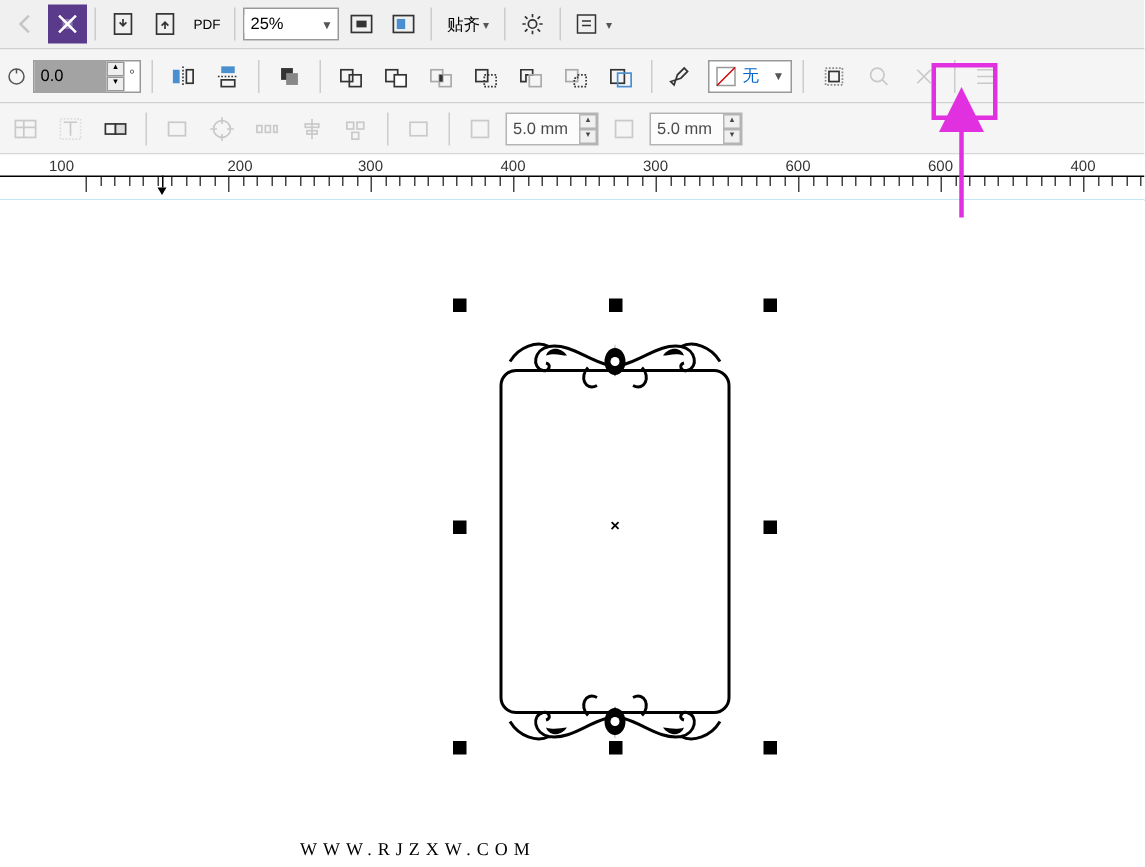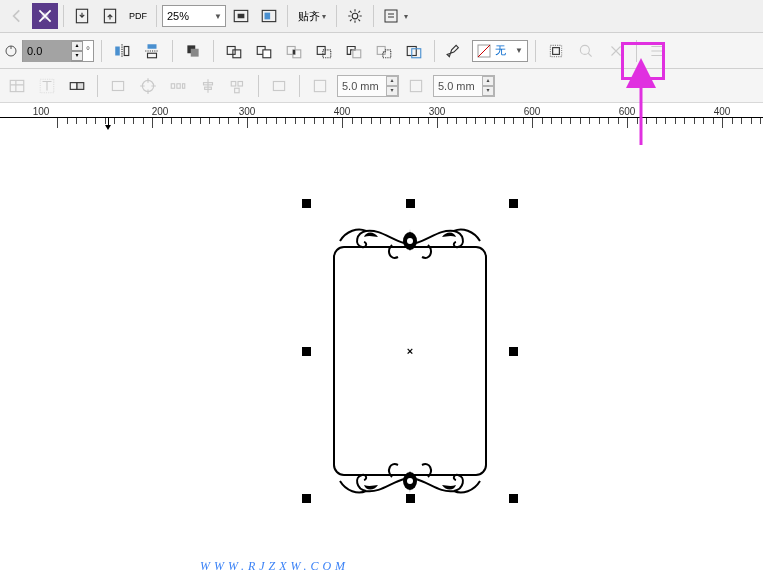--- a/index.html
+++ b/index.html
@@ -26,21 +26,21 @@
 .guide-marker { position: absolute; top: 14px; width: 8px; height: 16px; display: flex; flex-direction: column; align-items: center; }
 .guide-marker::before { content: ''; width: 1px; height: 8px; background: #000; }
 .guide-marker::after { content: ''; width: 0; height: 0; border-left: 3px solid transparent; border-right: 3px solid transparent; border-top: 5px solid #000; }
 .canvas { position: absolute; top: 133px; left: 0; right: 0; bottom: 0; background: #fff; }
 .selection { position: absolute; }
 .handle { position: absolute; width: 9px; height: 9px; background: #000; }
 .sel-center { position: absolute; font-size: 11px; font-weight: bold; transform: translate(-50%, -50%); }
 .frame-art { position: absolute; }
 .watermark { position: absolute; left: 200px; bottom: 4px; font-family: "Microsoft YaHei"; }
 .watermark .title { font-size: 26px; font-weight: bold; color: #0099dd; letter-spacing: 1px; }
-.watermark .url { font-size: 12px; color: #3b82f6; letter-spacing: 4px; margin-top: -2px; font-style: italic; }
+.watermark .url { font-size: 12px; color: #000000; letter-spacing: 4px; margin-top: -2px; }
 .highlight-box { position: absolute; border: 3px solid #e030e0; pointer-events: none; }
 .arrow { position: absolute; pointer-events: none; }
 .pdf-label { font-size: 9px; font-weight: normal; }
 .input-wrap { display: inline-flex; align-items: center; border: 1px solid #999; background: #fff; height: 22px; }
 .input-wrap input { border: none; outline: none; width: 48px; padding: 0 4px; font-size: 11px; }
 </style>
 </head>
 <body>
 
 <div class="toolbar">

